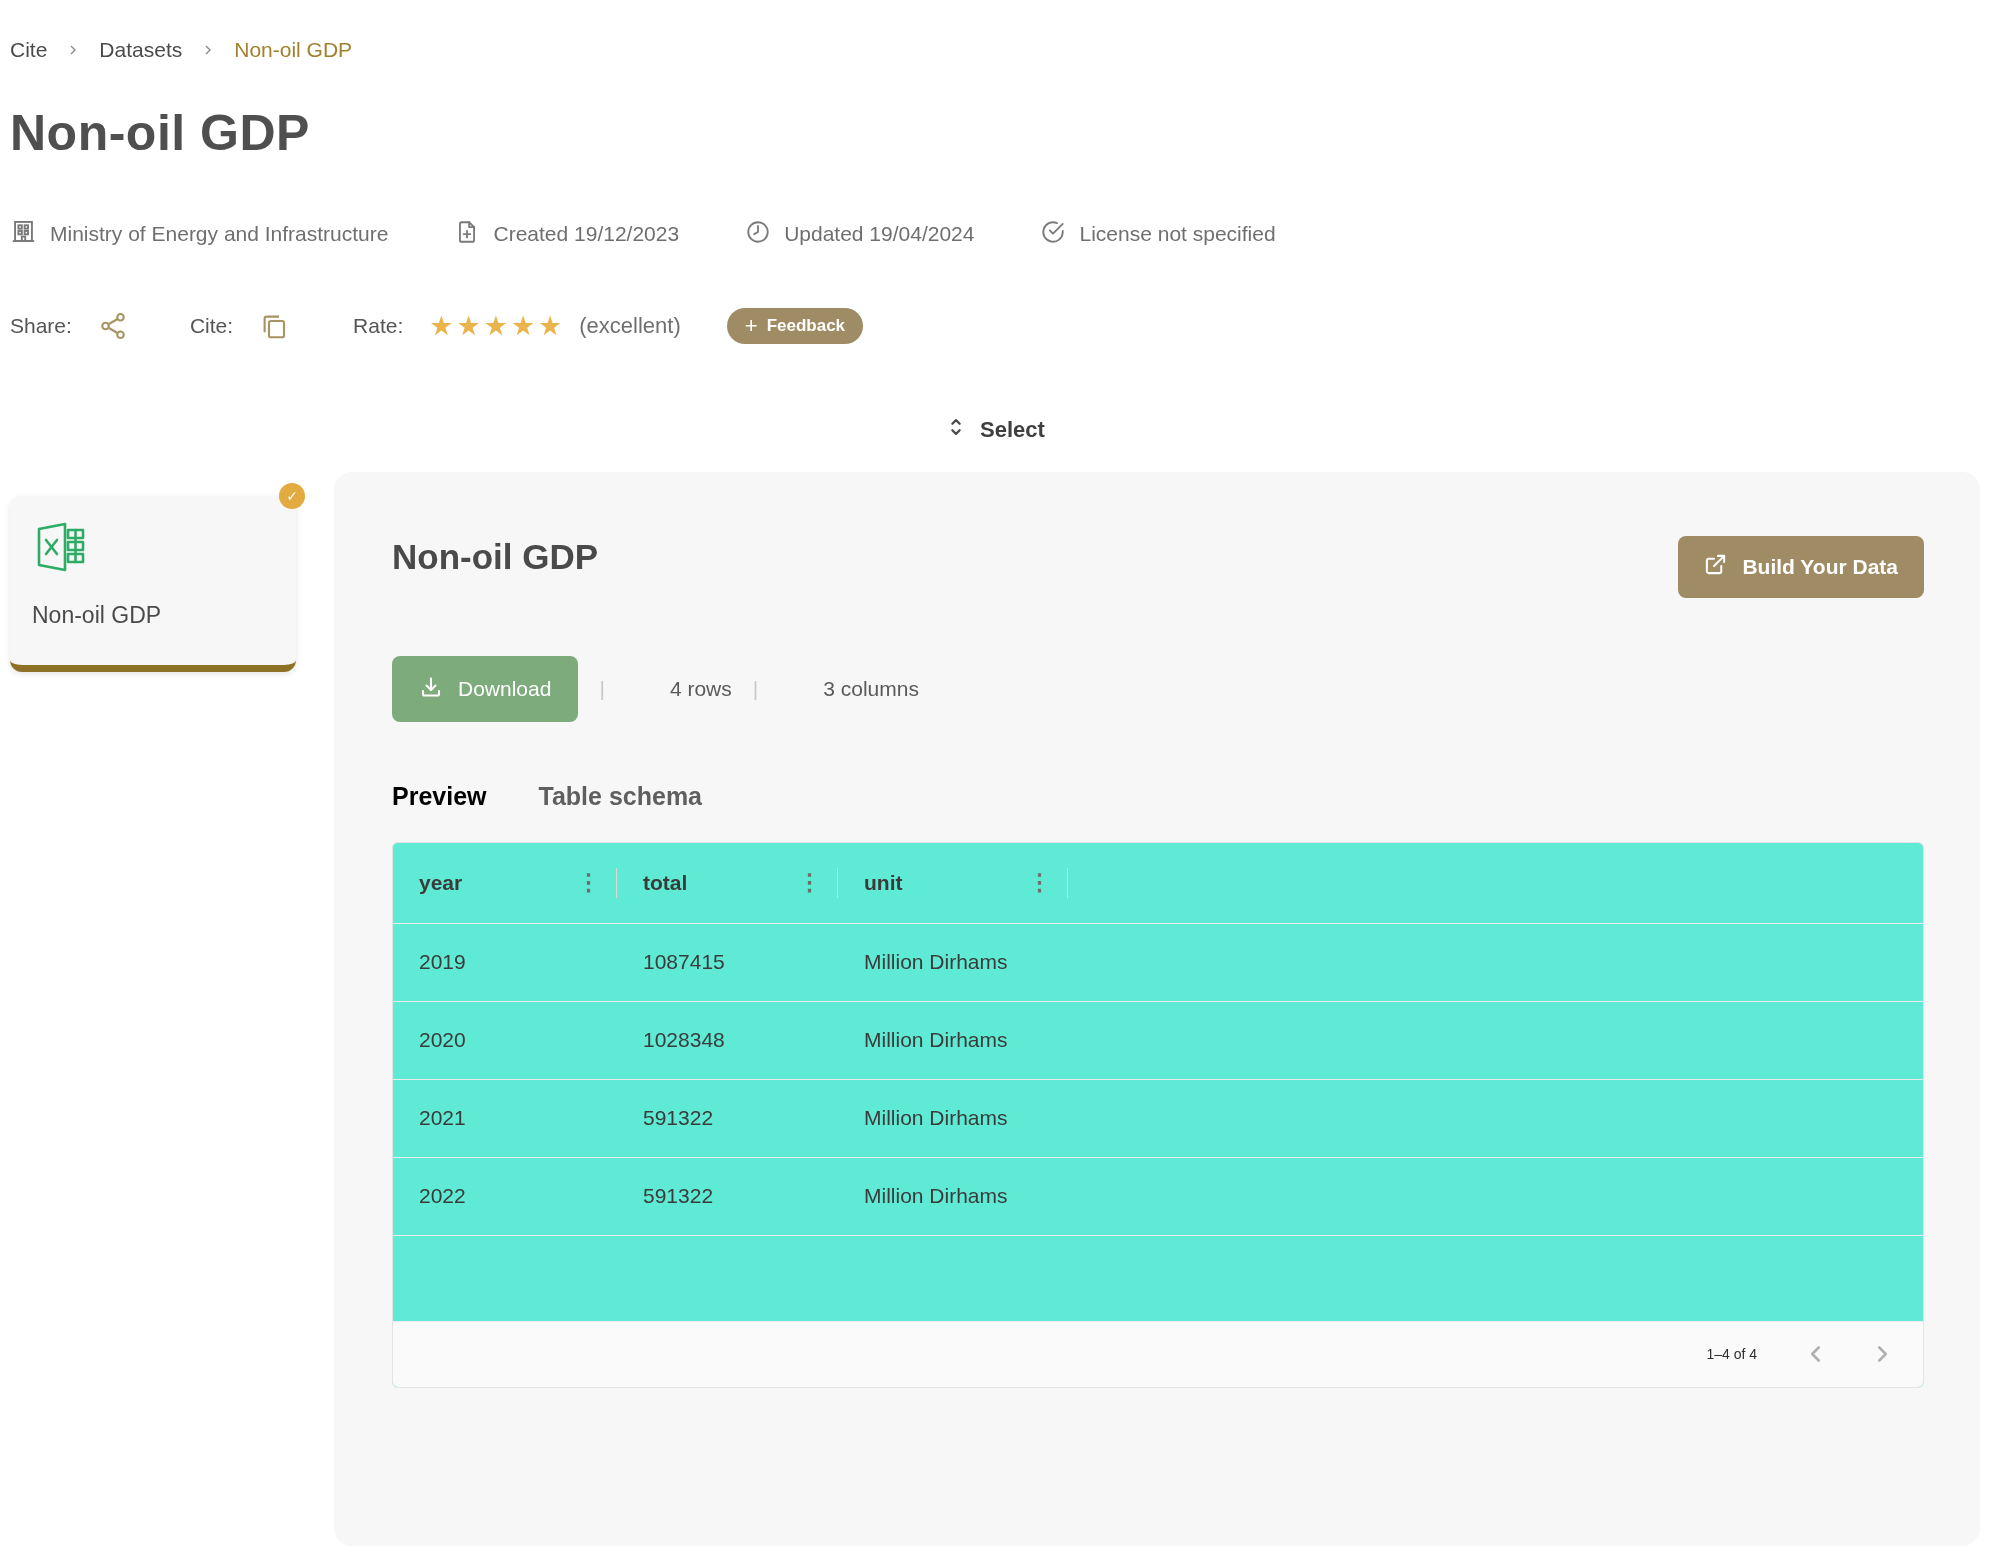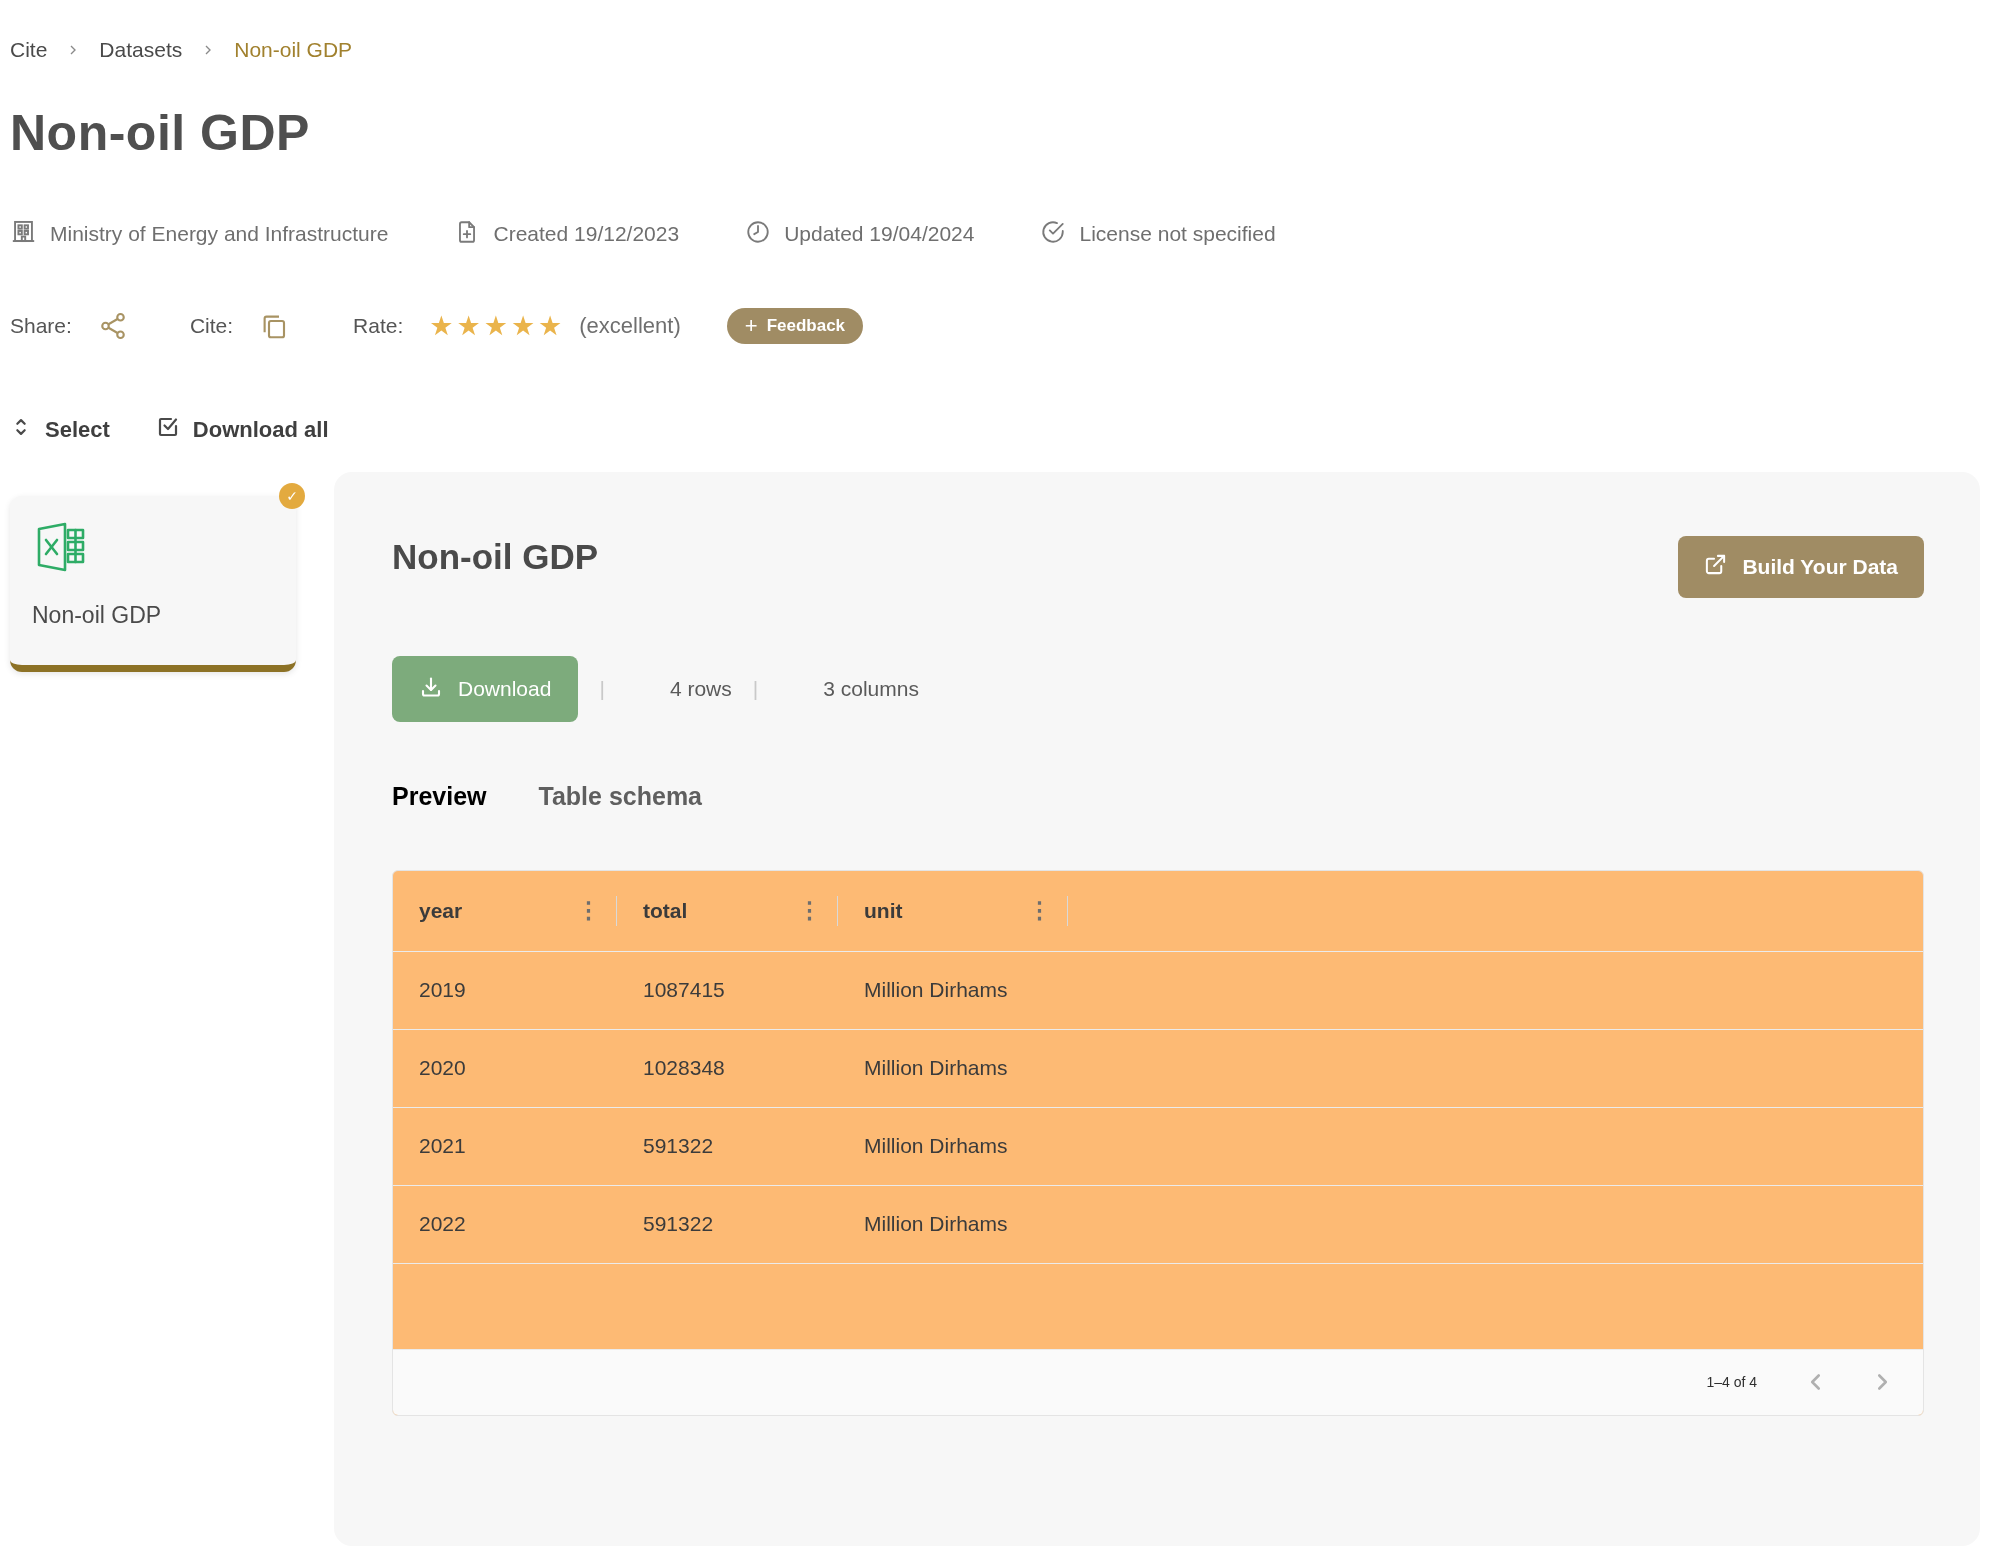--- a/index.html
+++ b/index.html
@@ -33,21 +33,21 @@
   .stars { font-size: 27px; color: #eab44c; letter-spacing: 3px; margin-right: 14px; cursor: pointer; white-space: nowrap; }
   .rating-text { color: #6f6f6f; font-size: 22px; }
   .feedback-btn {
     margin-left: 46px; background: #a08c64; color: #fff; border: none; border-radius: 18px;
     font-family: inherit; font-size: 17px; font-weight: 700; padding: 7px 18px;
     display: flex; align-items: center; gap: 9px; cursor: pointer; height: 36px;
   }
   .feedback-plus { font-size: 22px; font-weight: 400; line-height: 1; }
 
   
-  .select-row { margin-top: 70px; display: flex; align-items: center; gap: 46px; font-size: 22px; font-weight: 700; color: #3f3f3f; height: 28px; }
+  .select-row { margin-top: 70px; display: flex; align-items: center; gap: 46px; font-size: 22px; font-weight: 700; color: #3f3f3f; height: 28px; flex-direction: column; }
   .tool-btn { display: flex; align-items: center; gap: 13px; cursor: pointer; background: none; border: none; font: inherit; color: inherit; }
   .tool-btn svg { color: #4a4a4a; }
 
   
   .content { margin-top: 28px; display: flex; align-items: flex-start; gap: 38px; }
   .left-col { width: 286px; flex-shrink: 0; padding-top: 24px; }
 
   
   .file-card {
     position: relative; width: 286px; height: 176px; background: #f7f7f7;
@@ -81,21 +81,21 @@
     display: flex; align-items: center; gap: 15px; cursor: pointer;
   }
   .pipe { color: #c9c9c9; font-size: 21px; }
   .dims { color: #5a5a5a; font-size: 21px; margin-left: 44px; }
 
   .tabs { margin-top: 60px; display: flex; gap: 52px; font-size: 25px; font-weight: 700; height: 32px; }
   .tab { color: #5f5f5f; cursor: pointer; }
   .tab.active { color: #000000; }
 
   
-  .table-wrap { margin-top: 56px; background: #fdba74; border: 1px solid #e4e4e4; border-radius: 6px; overflow: hidden; }
+  .table-wrap { margin-top: 28px; background: #5eead4; border: 1px solid #e4e4e4; border-radius: 6px; overflow: hidden; }
   table { width: 100%; border-collapse: collapse; font-size: 21px; color: #3b3b3b; table-layout: fixed; }
   col.c-year { width: 224px; } col.c-total { width: 221px; } col.c-unit { width: 230px; }
   th { height: 80px; font-weight: 700; text-align: left; padding: 0; }
   .th-inner { display: flex; align-items: center; height: 100%; padding-left: 26px; }
   .kebab { margin-left: auto; color: #6e6e6e; font-size: 23px; cursor: pointer; line-height: 1; padding: 0 4px; }
   .col-div { width: 1px; height: 30px; background: #d9d9d9; margin-left: 12px; }
   td { height: 78px; padding-left: 26px; border-top: 1px solid #ebebeb; }
   tr.empty-row td { height: 86px; }
   tr.pager-row td { height: 66px; padding: 0 28px 0 26px; background: #fafafa; }
   .pager { display: flex; align-items: center; justify-content: flex-end; gap: 46px; }

